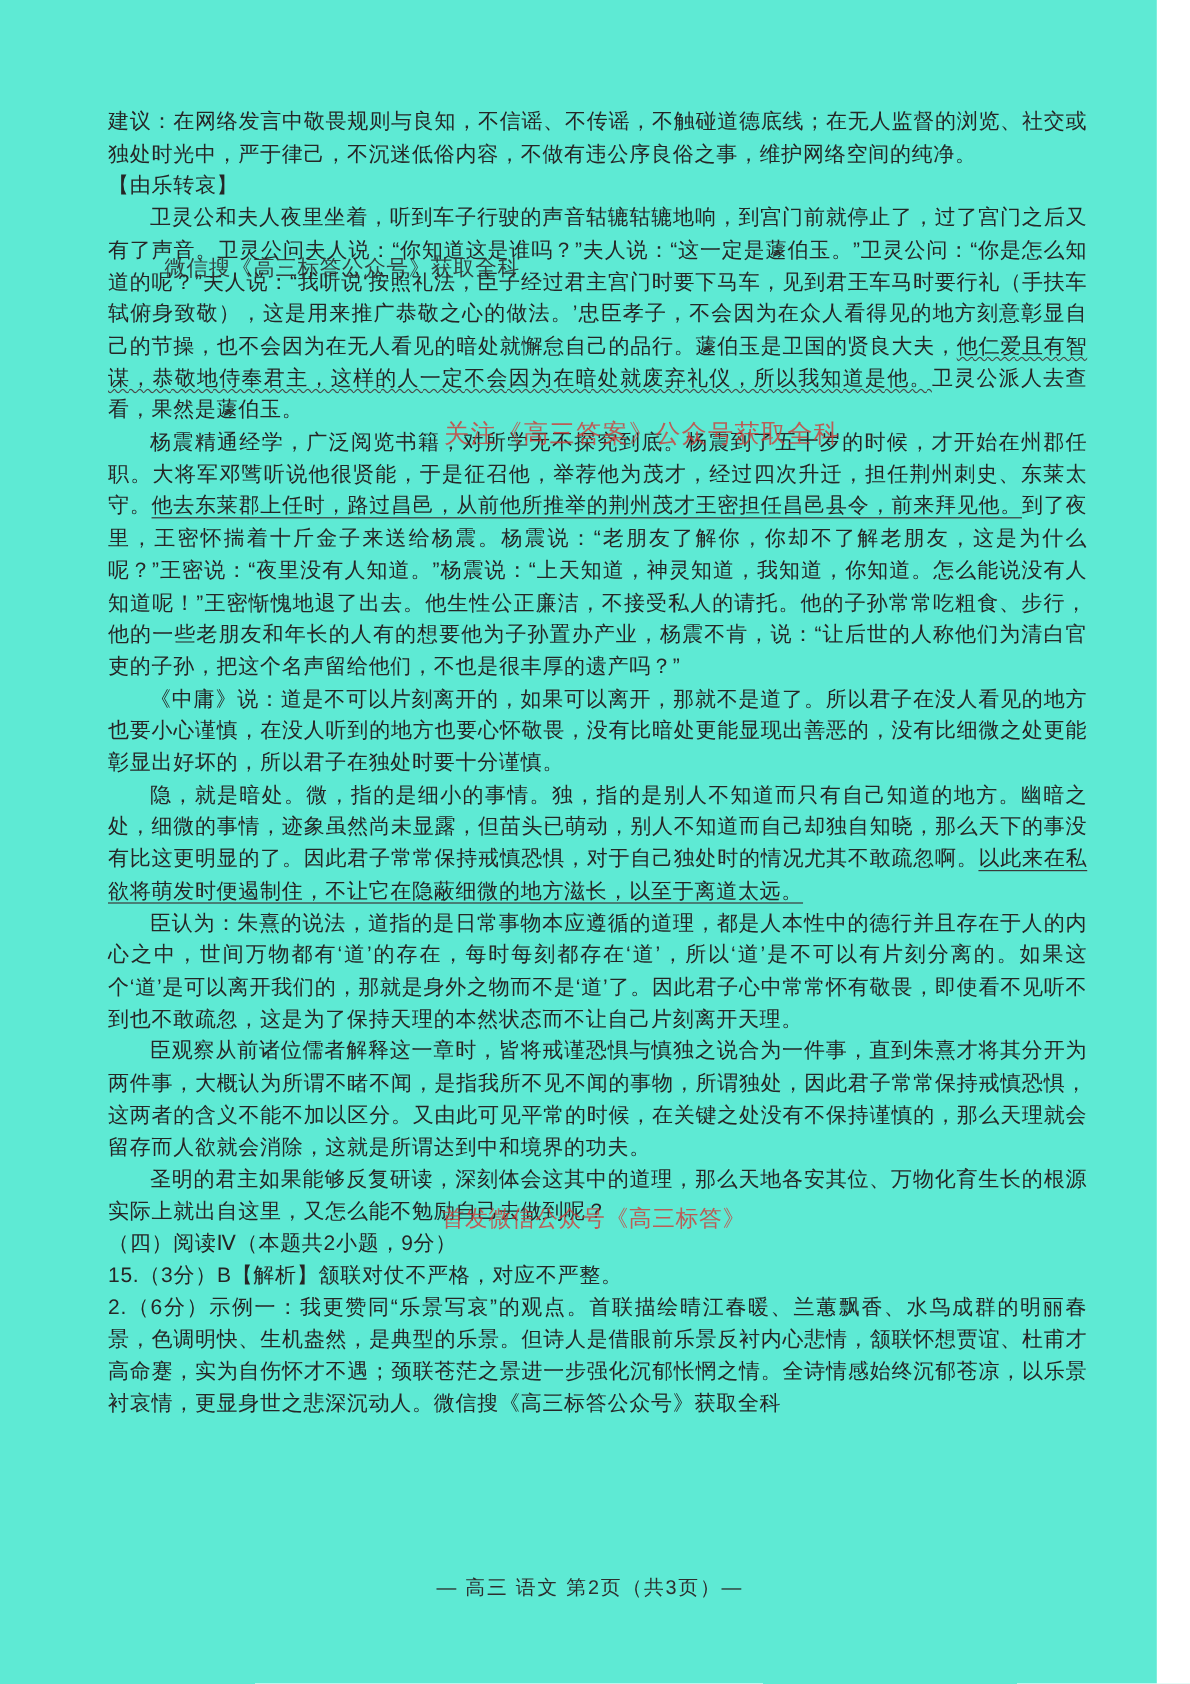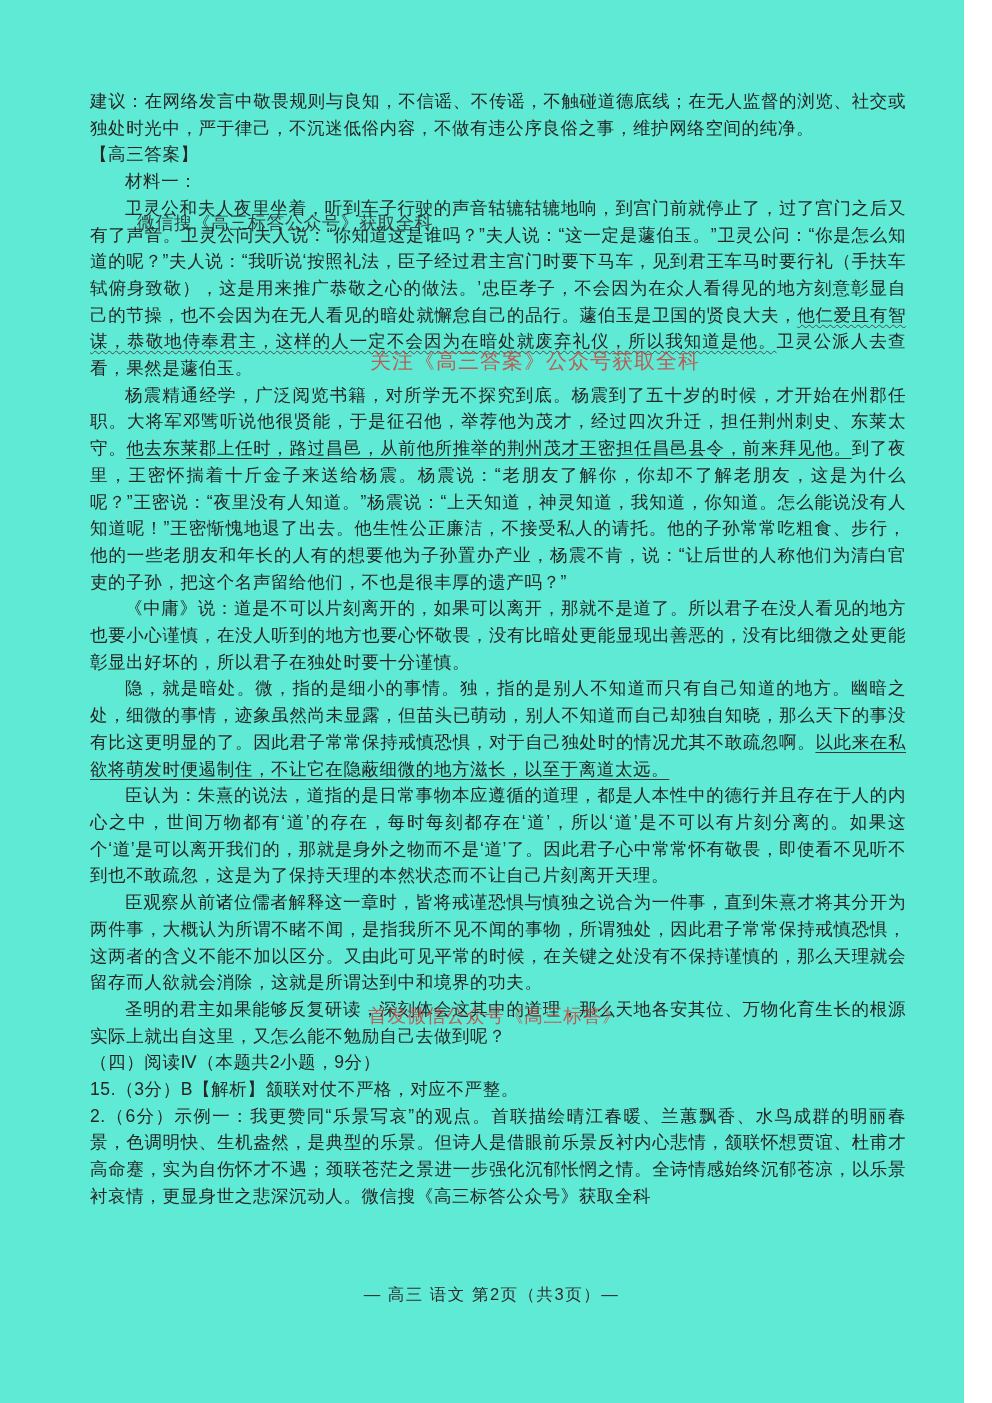--- a/index.html
+++ b/index.html
@@ -62,40 +62,39 @@
     left: 352px;
     top: 1003px;
     color: rgba(206,62,58,0.82);
     font-size: 19px;
     letter-spacing: 0.5px;
   }
   .footer {
     position: absolute;
     left: 0;
     right: 0;
-    top: 1284px;
+    top: 1312px;
     text-align: center;
     font-size: 16.5px;
     letter-spacing: 1.5px;
     color: #2e2e2e;
     padding-left: 19px;
   }
 </style>
 </head>
 <body>
 
 <div class="page">
 
   <div class="content">
 
     <p class="p"><span class="seg">建议：在网络发言中敬畏规则与良知，不信谣、不传谣，不触碰道德底线；在无人监督的浏览、社交或独处时光中，严于律己，不沉迷低俗内容，不做有违公序良俗之事，维护网络空间的纯净。</span></p>
 
-    <p class="p"><span class="seg">【高三答案】</span></p>
+    <p class="p"><span class="seg">【由乐转哀】</span></p>
 
-    <p class="p ind"><span class="seg">材料一：</span></p>
 
     <p class="p ind"><span class="seg">卫灵公和夫人夜里坐着，听到车子行驶的声音轱辘轱辘地响，到宫门前就停止了，过了宫门之后又有了声音。卫灵公问夫人说：“你知道这是谁吗？”夫人说：“这一定是蘧伯玉。”卫灵公问：“你是怎么知道的呢？”夫人说：“我听说‘按照礼法，臣子经过君主宫门时要下马车，见到君王车马时要行礼（手扶车轼俯身致敬），这是用来推广恭敬之心的做法。’忠臣孝子，不会因为在众人看得见的地方刻意彰显自己的节操，也不会因为在无人看见的暗处就懈怠自己的品行。蘧伯玉是卫国的贤良大夫，</span><span class="seg u-wavy">他仁爱且有智谋，恭敬地侍奉君主，这样的人一定不会因为在暗处就废弃礼仪，所以我知道是他。</span><span class="seg">卫灵公派人去查看，果然是蘧伯玉。</span></p>
 
 
     <p class="p ind"><span class="seg">杨震精通经学，广泛阅览书籍，对所学无不探究到底。杨震到了五十岁的时候，才开始在州郡任职。大将军邓骘听说他很贤能，于是征召他，举荐他为茂才，经过四次升迁，担任荆州刺史、东莱太守。</span><span class="seg u-solid">他去东莱郡上任时，路过昌邑，从前他所推举的荆州茂才王密担任昌邑县令，前来拜见他。</span><span class="seg">到了夜里，王密怀揣着十斤金子来送给杨震。杨震说：“老朋友了解你，你却不了解老朋友，这是为什么呢？”王密说：“夜里没有人知道。”杨震说：“上天知道，神灵知道，我知道，你知道。怎么能说没有人知道呢！”王密惭愧地退了出去。他生性公正廉洁，不接受私人的请托。他的子孙常常吃粗食、步行，他的一些老朋友和年长的人有的想要他为子孙置办产业，杨震不肯，说：“让后世的人称他们为清白官吏的子孙，把这个名声留给他们，不也是很丰厚的遗产吗？”</span></p>
 
 
     <p class="p ind"><span class="seg">《中庸》说：道是不可以片刻离开的，如果可以离开，那就不是道了。所以君子在没人看见的地方也要小心谨慎，在没人听到的地方也要心怀敬畏，没有比暗处更能显现出善恶的，没有比细微之处更能彰显出好坏的，所以君子在独处时要十分谨慎。</span></p>
 
     <p class="p ind"><span class="seg">隐，就是暗处。微，指的是细小的事情。独，指的是别人不知道而只有自己知道的地方。幽暗之处，细微的事情，迹象虽然尚未显露，但苗头已萌动，别人不知道而自己却独自知晓，那么天下的事没有比这更明显的了。因此君子常常保持戒慎恐惧，对于自己独处时的情况尤其不敢疏忽啊。</span><span class="seg u-solid">以此来在私欲将萌发时便遏制住，不让它在隐蔽细微的地方滋长，以至于离道太远。</span></p>

